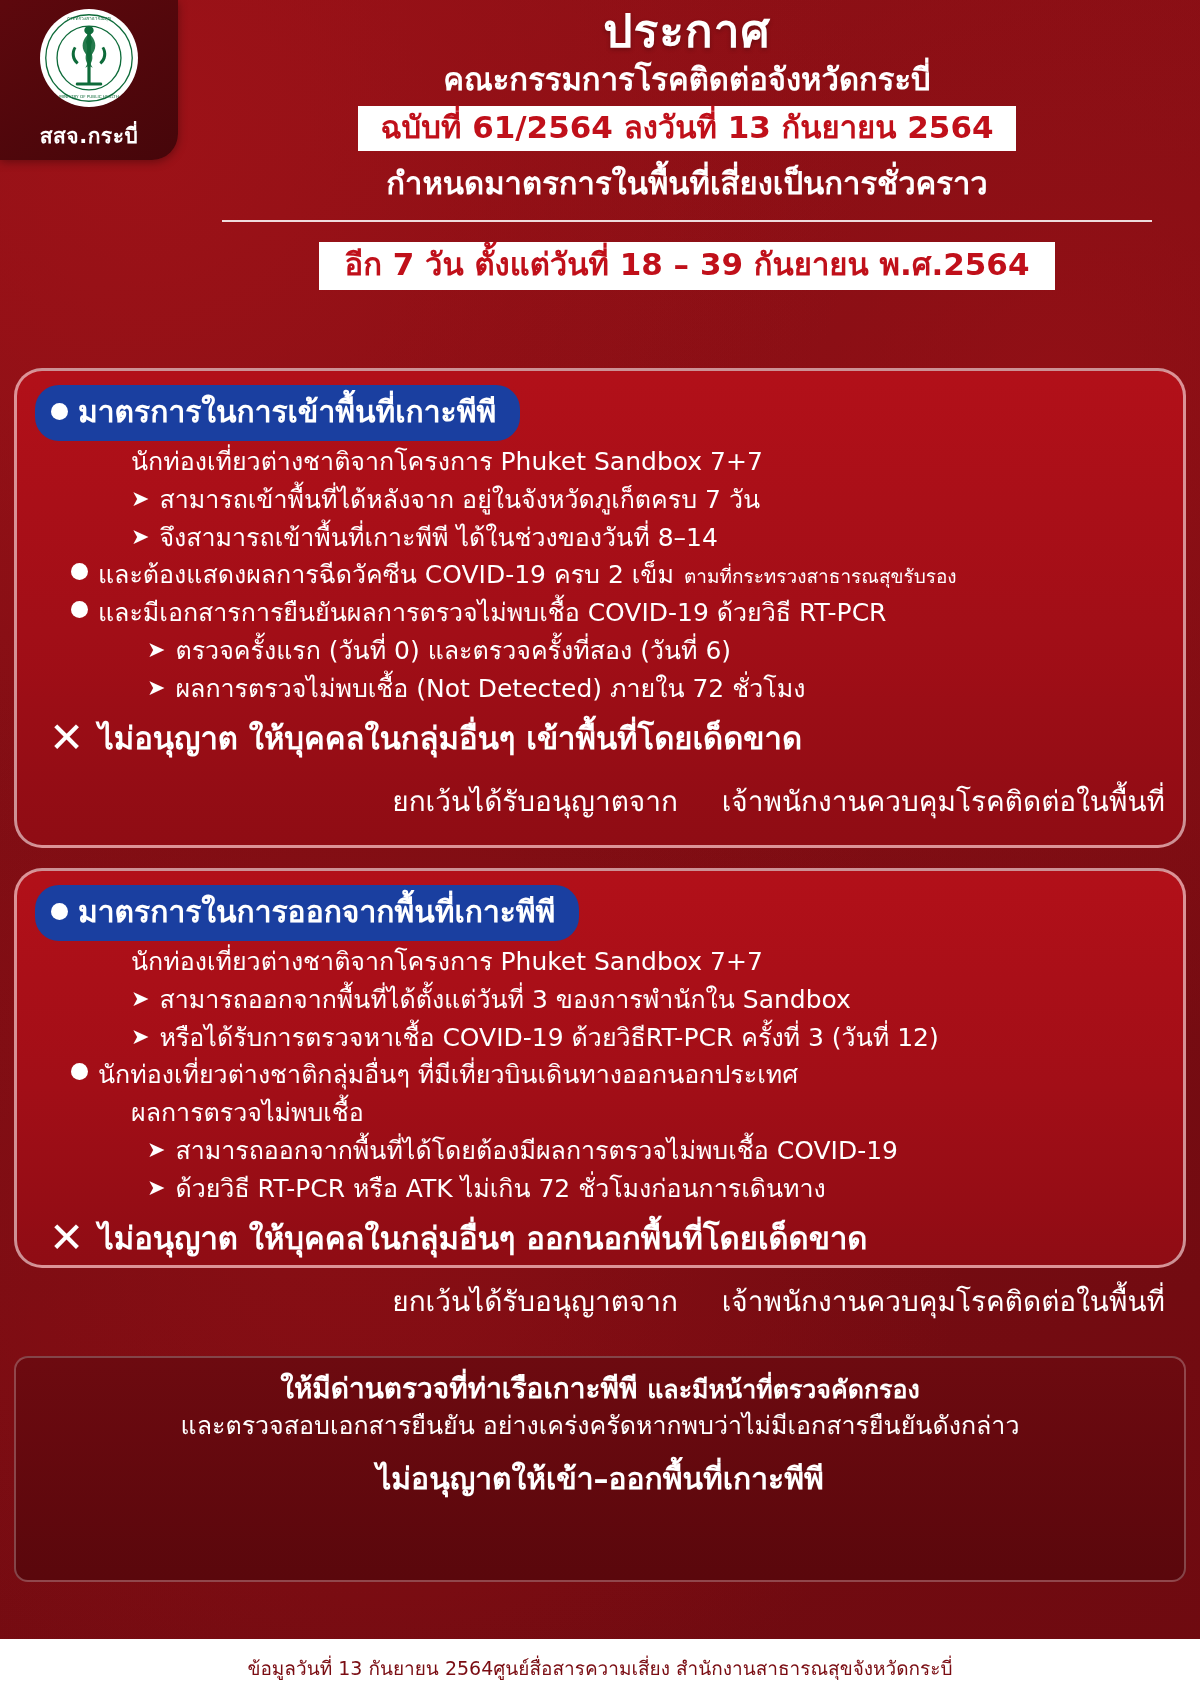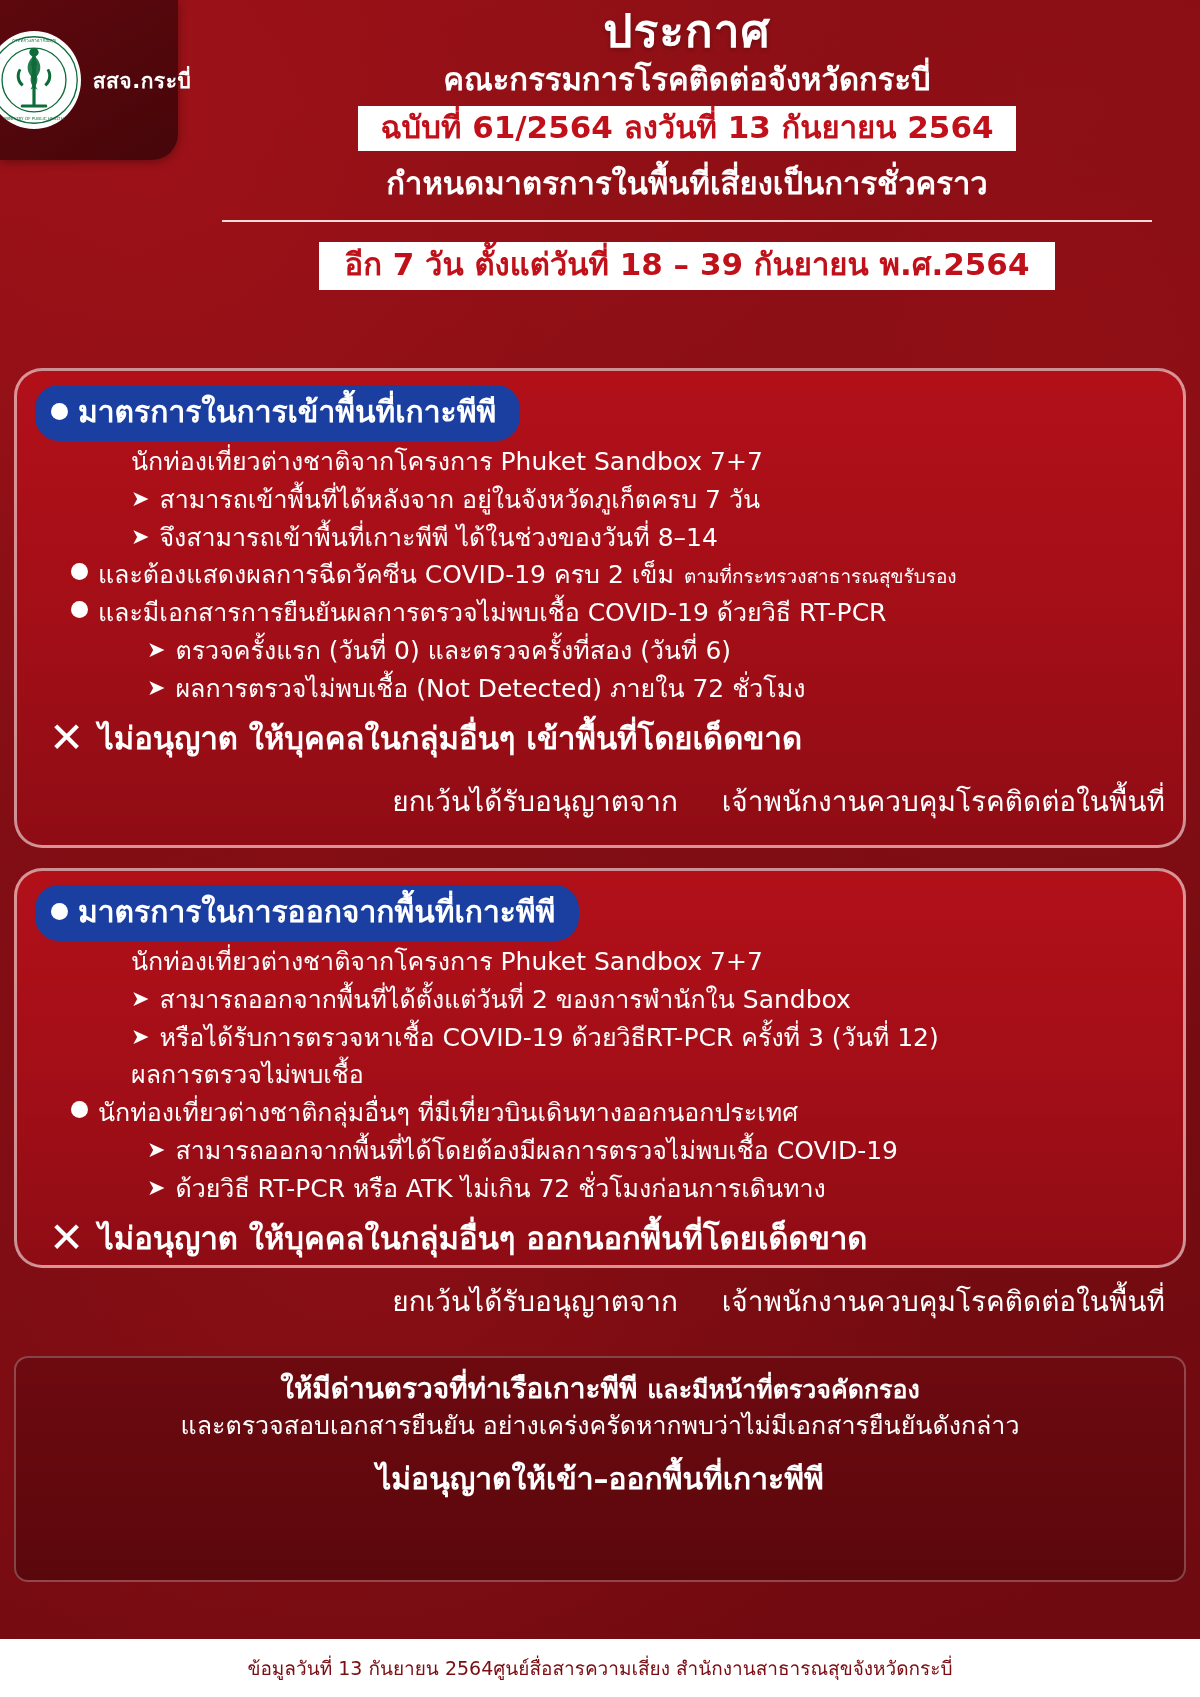--- a/index.html
+++ b/index.html
@@ -26,21 +26,21 @@
   }
   
   .logo-badge {
     position: absolute;
     left: 0; top: 0;
     width: 178px; height: 160px;
     background: linear-gradient(150deg, #5d080d 0%, #46060a 100%);
     border-bottom-right-radius: 26px;
     box-shadow: 0 2px 10px rgba(0,0,0,0.35);
     display: flex;
-    flex-direction: row;
+    flex-direction: column;
     align-items: center;
     justify-content: center;
     gap: 12px;
   }
   .logo-circle {
     width: 98px; height: 98px;
     border-radius: 50%;
     background: #ffffff;
     display: flex; align-items: center; justify-content: center;
     position: relative;
@@ -302,32 +302,32 @@
       <span class="dot-w"></span>
       <span>มาตรการในการออกจากพื้นที่เกาะพีพี</span>
     </div>
 
     <div class="line plain">
       <span>นักท่องเที่ยวต่างชาติจากโครงการ Phuket Sandbox  7+7</span>
     </div>
 
     <div class="line indent1">
       <span class="arrow">➤</span>
-      <span>สามารถออกจากพื้นที่ได้ตั้งแต่วันที่ 2 ของการพำนักใน Sandbox</span>
+      <span>สามารถออกจากพื้นที่ได้ตั้งแต่วันที่ 3 ของการพำนักใน Sandbox</span>
     </div>
     <div class="line indent1">
       <span class="arrow">➤</span>
       <span>หรือได้รับการตรวจหาเชื้อ COVID-19 ด้วยวิธีRT-PCR ครั้งที่ 3 (วันที่ 12)</span>
-    </div>
-    <div class="line indent1">
-      <span>ผลการตรวจไม่พบเชื้อ</span>
     </div>
     <div class="line indent2">
       <span class="bullet"></span>
       <span>นักท่องเที่ยวต่างชาติกลุ่มอื่นๆ  ที่มีเที่ยวบินเดินทางออกนอกประเทศ</span>
+    </div>
+    <div class="line indent1">
+      <span>ผลการตรวจไม่พบเชื้อ</span>
     </div>
     <div class="line indent3">
       <span class="arrow">➤</span>
       <span>สามารถออกจากพื้นที่ได้โดยต้องมีผลการตรวจไม่พบเชื้อ COVID-19</span>
     </div>
     <div class="line indent3">
       <span class="arrow">➤</span>
       <span>ด้วยวิธี RT-PCR หรือ ATK ไม่เกิน 72 ชั่วโมงก่อนการเดินทาง</span>
     </div>
 

